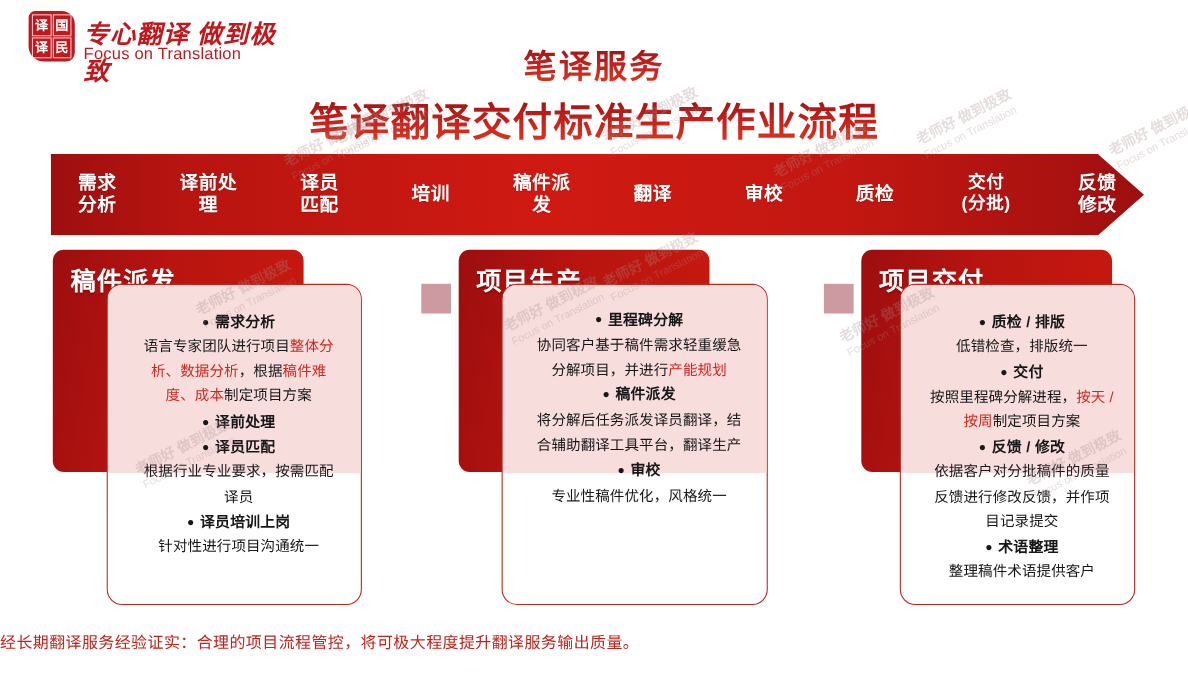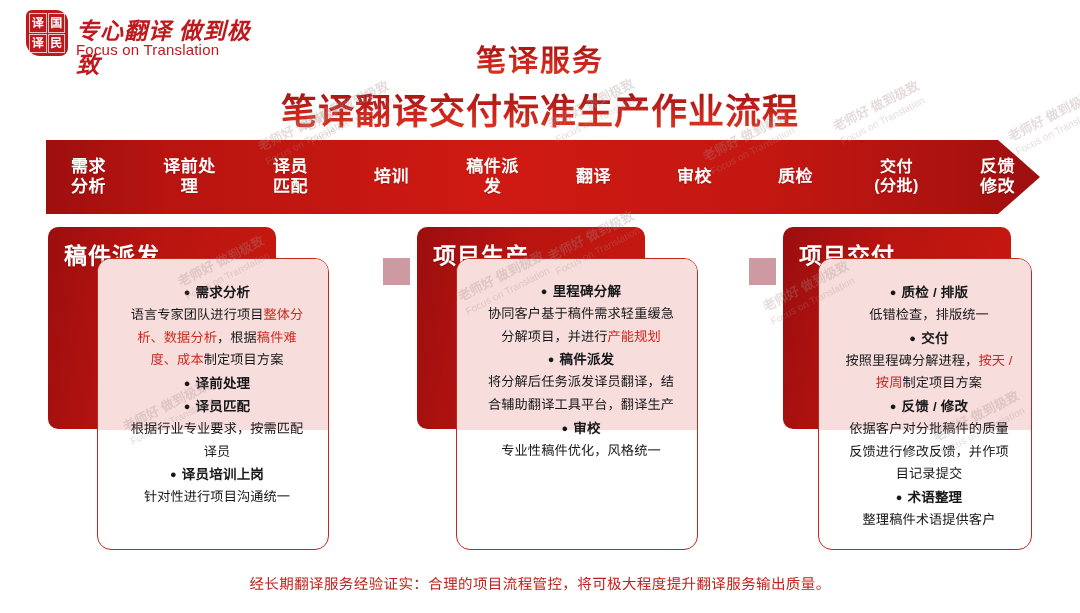--- a/index.html
+++ b/index.html
@@ -127,21 +127,21 @@
   }
   .bul .dot { font-size:11px; vertical-align:1px; margin-right:5px; }
   .desc {
     font-size:13.2px; color:#17171a; line-height:1.72;
     letter-spacing:.1px; margin-bottom:1px;
   }
   .desc .hl { color:#d0281e; }
 
   
   #footer {
-    position:absolute; left:0; top:572px; width:1080px; text-align:center;
+    position:absolute; left:0; top:572px; width:1080px; 
     color:#c0231c; font-size:14.5px; letter-spacing:.4px; z-index:20;
   }
 </style>
 </head>
 <body>
 
 <div id="stage">
 
   <div id="logo">
     <div class="seal">

